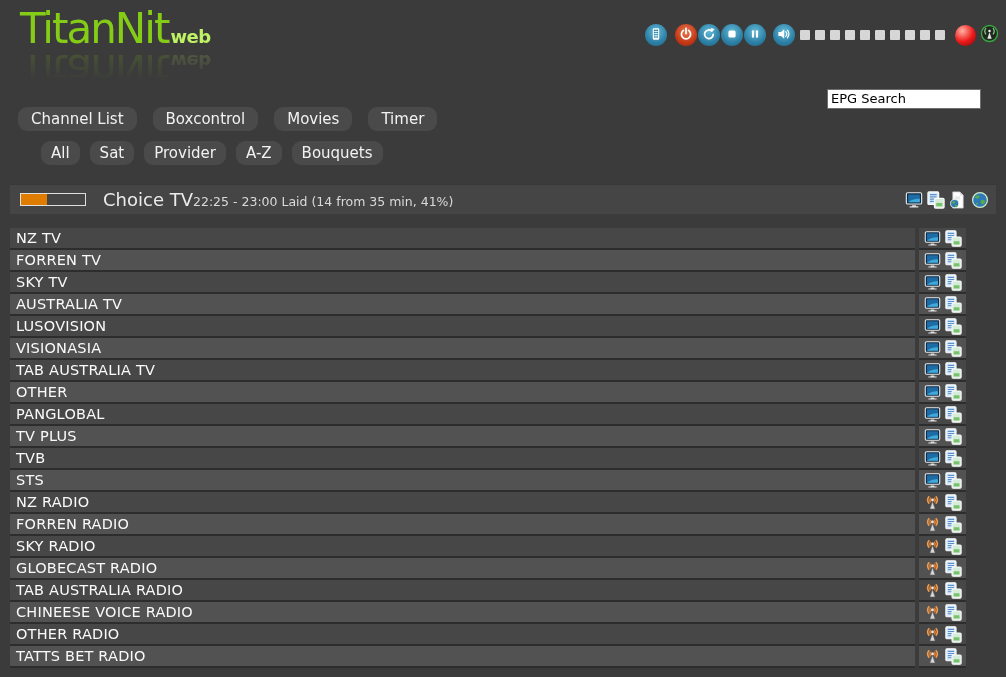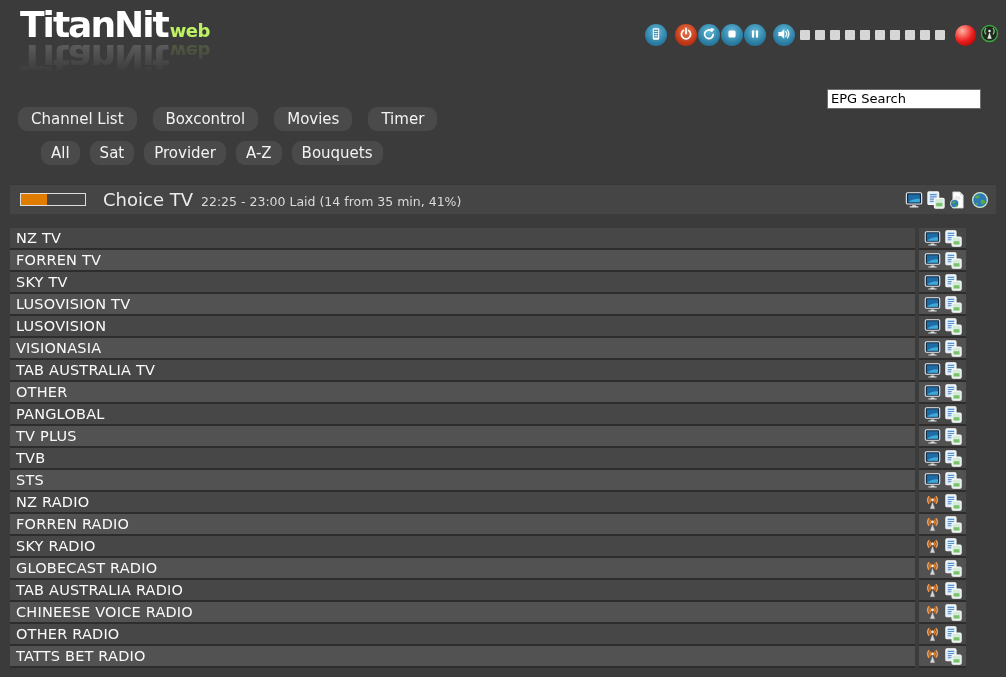--- a/index.html
+++ b/index.html
@@ -4,21 +4,21 @@
 <style>
   html,body{margin:0;padding:0;}
   body{
     width:1006px;height:677px;position:relative;overflow:hidden;
     background:#3b3b3b;
     font-family:"DejaVu Sans","Liberation Sans",sans-serif;
   }
   
   .logo-wrap{position:absolute;left:20px;top:4px;}
   .logo-line{display:flex;align-items:baseline;white-space:nowrap;}
-  .logo-main{font-size:36px;font-weight:bold;color:#ffffff;letter-spacing:-2px;}
+  .logo-main{font-size:42px;font-weight:normal;color:#84cc16;letter-spacing:-2px;}
   .logo-web{font-size:18px;font-weight:bold;color:#bef264;letter-spacing:-0.5px;margin-left:2px;}
   .reflect-wrap{position:relative;height:34px;overflow:hidden;}
   .reflect{transform:scaleY(-1);opacity:.22;margin-top:-8px;}
   .reflect-wrap::after{content:"";position:absolute;inset:0;
     background:linear-gradient(to bottom,rgba(59,59,59,.25) 0%,#3b3b3b 80%);}
   
   .controls{position:absolute;left:645px;top:23px;display:flex;align-items:center;height:24px;}
   .cbtn{width:22px;height:22px;border-radius:50%;display:flex;align-items:center;justify-content:center;flex:0 0 auto;}
   .cbtn.blue{background:radial-gradient(circle at 50% 35%,#64b9d8,#2c7fa4 62%,#1f6285);}
   .cbtn.red{background:radial-gradient(circle at 50% 35%,#ea7a50,#c23716 62%,#932a10);} .gap1{margin-left:1px;} .gap7{margin-left:7px;} .gap8{margin-left:8px;}
@@ -36,21 +36,21 @@
   .nav2{position:absolute;left:18px;top:141px;display:flex;gap:10px;padding-left:23px;}
   .btn{background:#4a4a4a;color:#f2f2f2;font-size:15px;font-family:inherit;
     padding:3px 13px;border:none;border-radius:9px;cursor:pointer;white-space:nowrap;}
   .btn.small{padding:3px 10px;}
   
   .infobar{position:absolute;left:10px;top:184px;width:986px;height:30px;background:#454545;
     border-top:1px solid #383838;box-sizing:border-box;display:flex;align-items:center;}
   .progress{width:64px;height:11px;border:1px solid #dedede;margin-left:10px;background:#454545;flex:0 0 auto;}
   .progress-fill{height:100%;background:#e07c00;}
   .ch-name{font-size:18px;color:#ececec;margin-left:17px;white-space:nowrap;}
-  .ch-epg{font-size:12.5px;color:#dadada;margin-left:8px;margin-top:4px;white-space:nowrap;}
+  .ch-epg{font-size:12.5px;color:#dadada;margin-left:0;margin-top:4px;white-space:nowrap;}
   .infobar-icons{margin-left:auto;margin-right:7px;display:flex;gap:4px;align-items:center;}
   .ic18{width:18px;height:18px;display:flex;}
   
   .list{position:absolute;left:10px;top:228px;}
   .row{display:flex;height:22px;}
   .row-name{width:905px;box-sizing:border-box;display:flex;align-items:center;padding-left:6px;
     border-bottom:2px solid #2d2d2d;cursor:pointer;}
   .row-gap{width:4px;}
   .row-icons{width:47px;display:flex;align-items:center;justify-content:center;gap:4px;
     border-bottom:2px solid #2d2d2d;}
@@ -282,21 +282,21 @@
             <rect x=".8" y=".8" width="9.6" height="11.2" rx="1" fill="#dceef9" stroke="#fafafa" stroke-width="1"></rect>
             <path d="M2.6 3.2h6M2.6 5.2h6M2.6 7.2h6M2.6 9.2h4" stroke="#5d8fcc" stroke-width="1" fill="none"></path>
             <rect x="6.6" y="6.6" width="8.6" height="8.6" rx="1" fill="#d6ecda" stroke="#fafafa" stroke-width="1"></rect>
             <rect x="8.2" y="10.6" width="5.4" height="3" fill="#79c26c"></rect>
           </svg>
         </span>
     </div>
   </div>
     <div class="row tv">
     <div class="row-name">
-      <span class="row-label">LUSOVISION TV</span>
+      <span class="row-label">AUSTRALIA TV</span>
     </div>
     <div class="row-gap"></div>
     <div class="row-icons">
       <span class="ic16 tv-ic">
           <svg width="17" height="17" viewBox="0 0 16 16">
             <rect x="1.2" y="1.6" width="13.6" height="10" rx="1.2" fill="#0e2b45" stroke="#ececec" stroke-width="1"></rect>
             <rect x="2.8" y="3.1" width="10.4" height="7" fill="#1d6ca6"></rect>
             <path d="M2.8 10.1c2.5-2.2 6-3.4 10.4-3.2v3.2Z" fill="#3fa9d8"></path>
             <path d="M6.3 12.6h3.4v1h2.2v1.1H4.1v-1.1h2.2Z" fill="#e4e4e4"></path>
           </svg>

